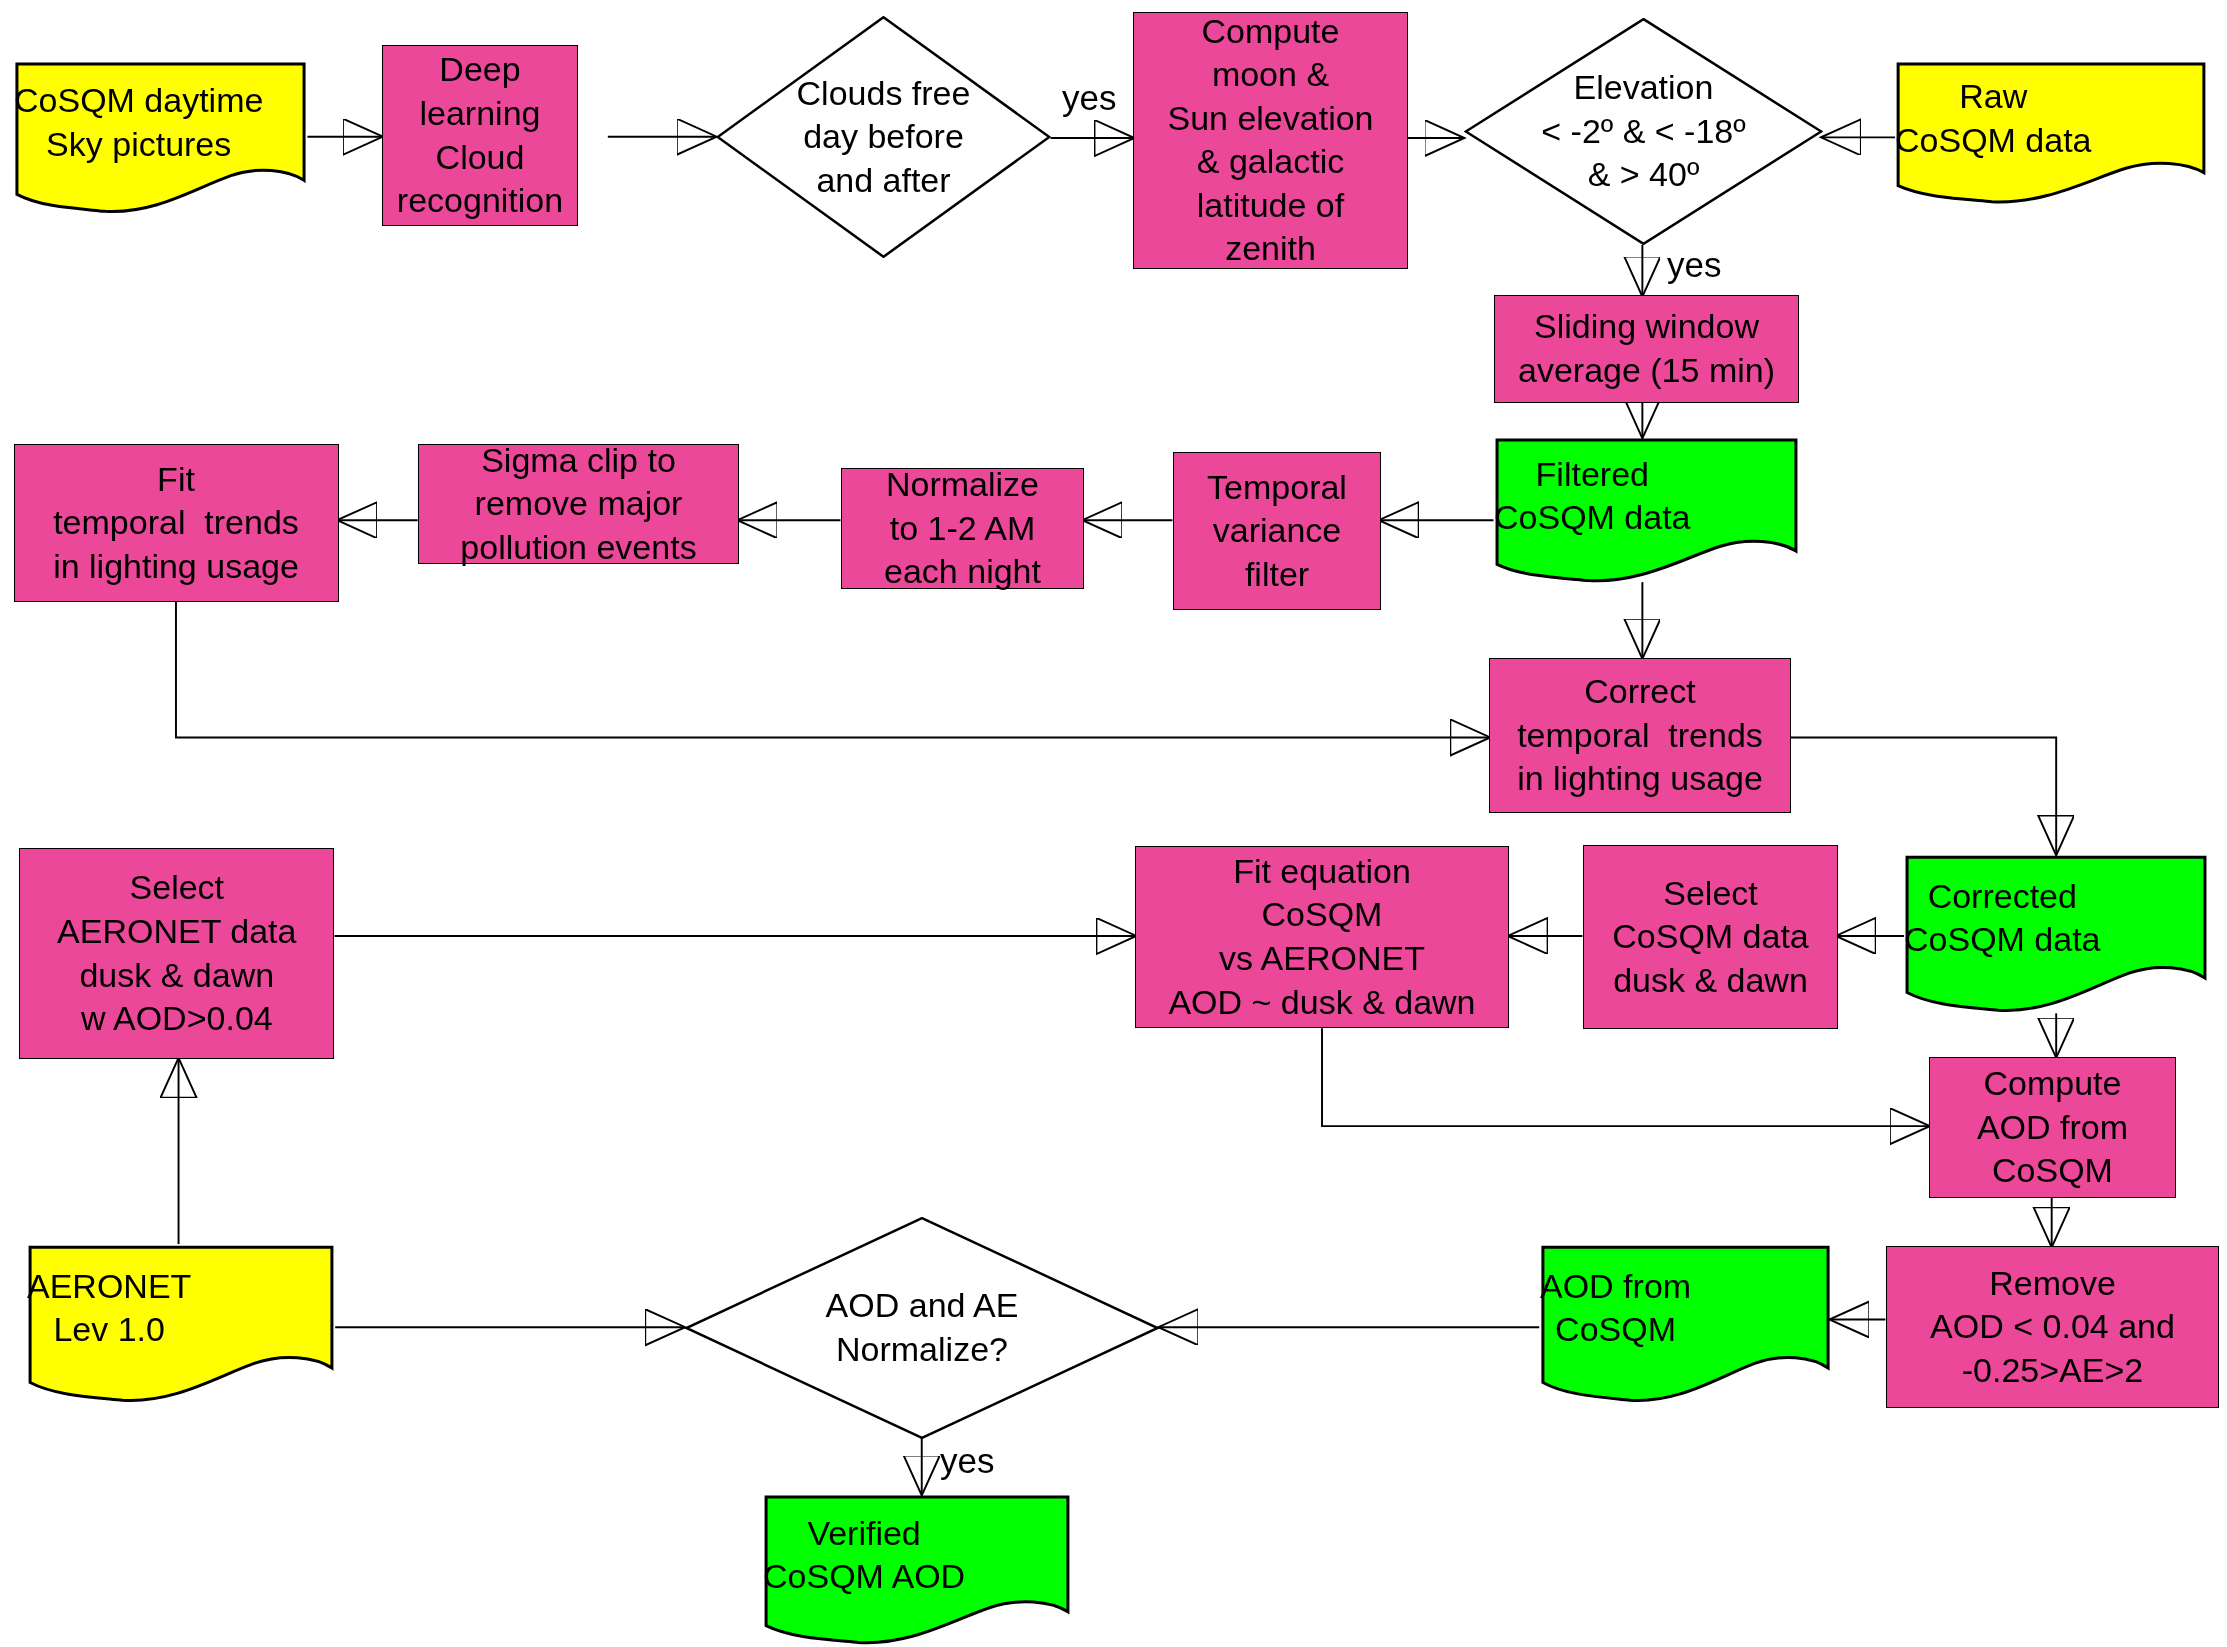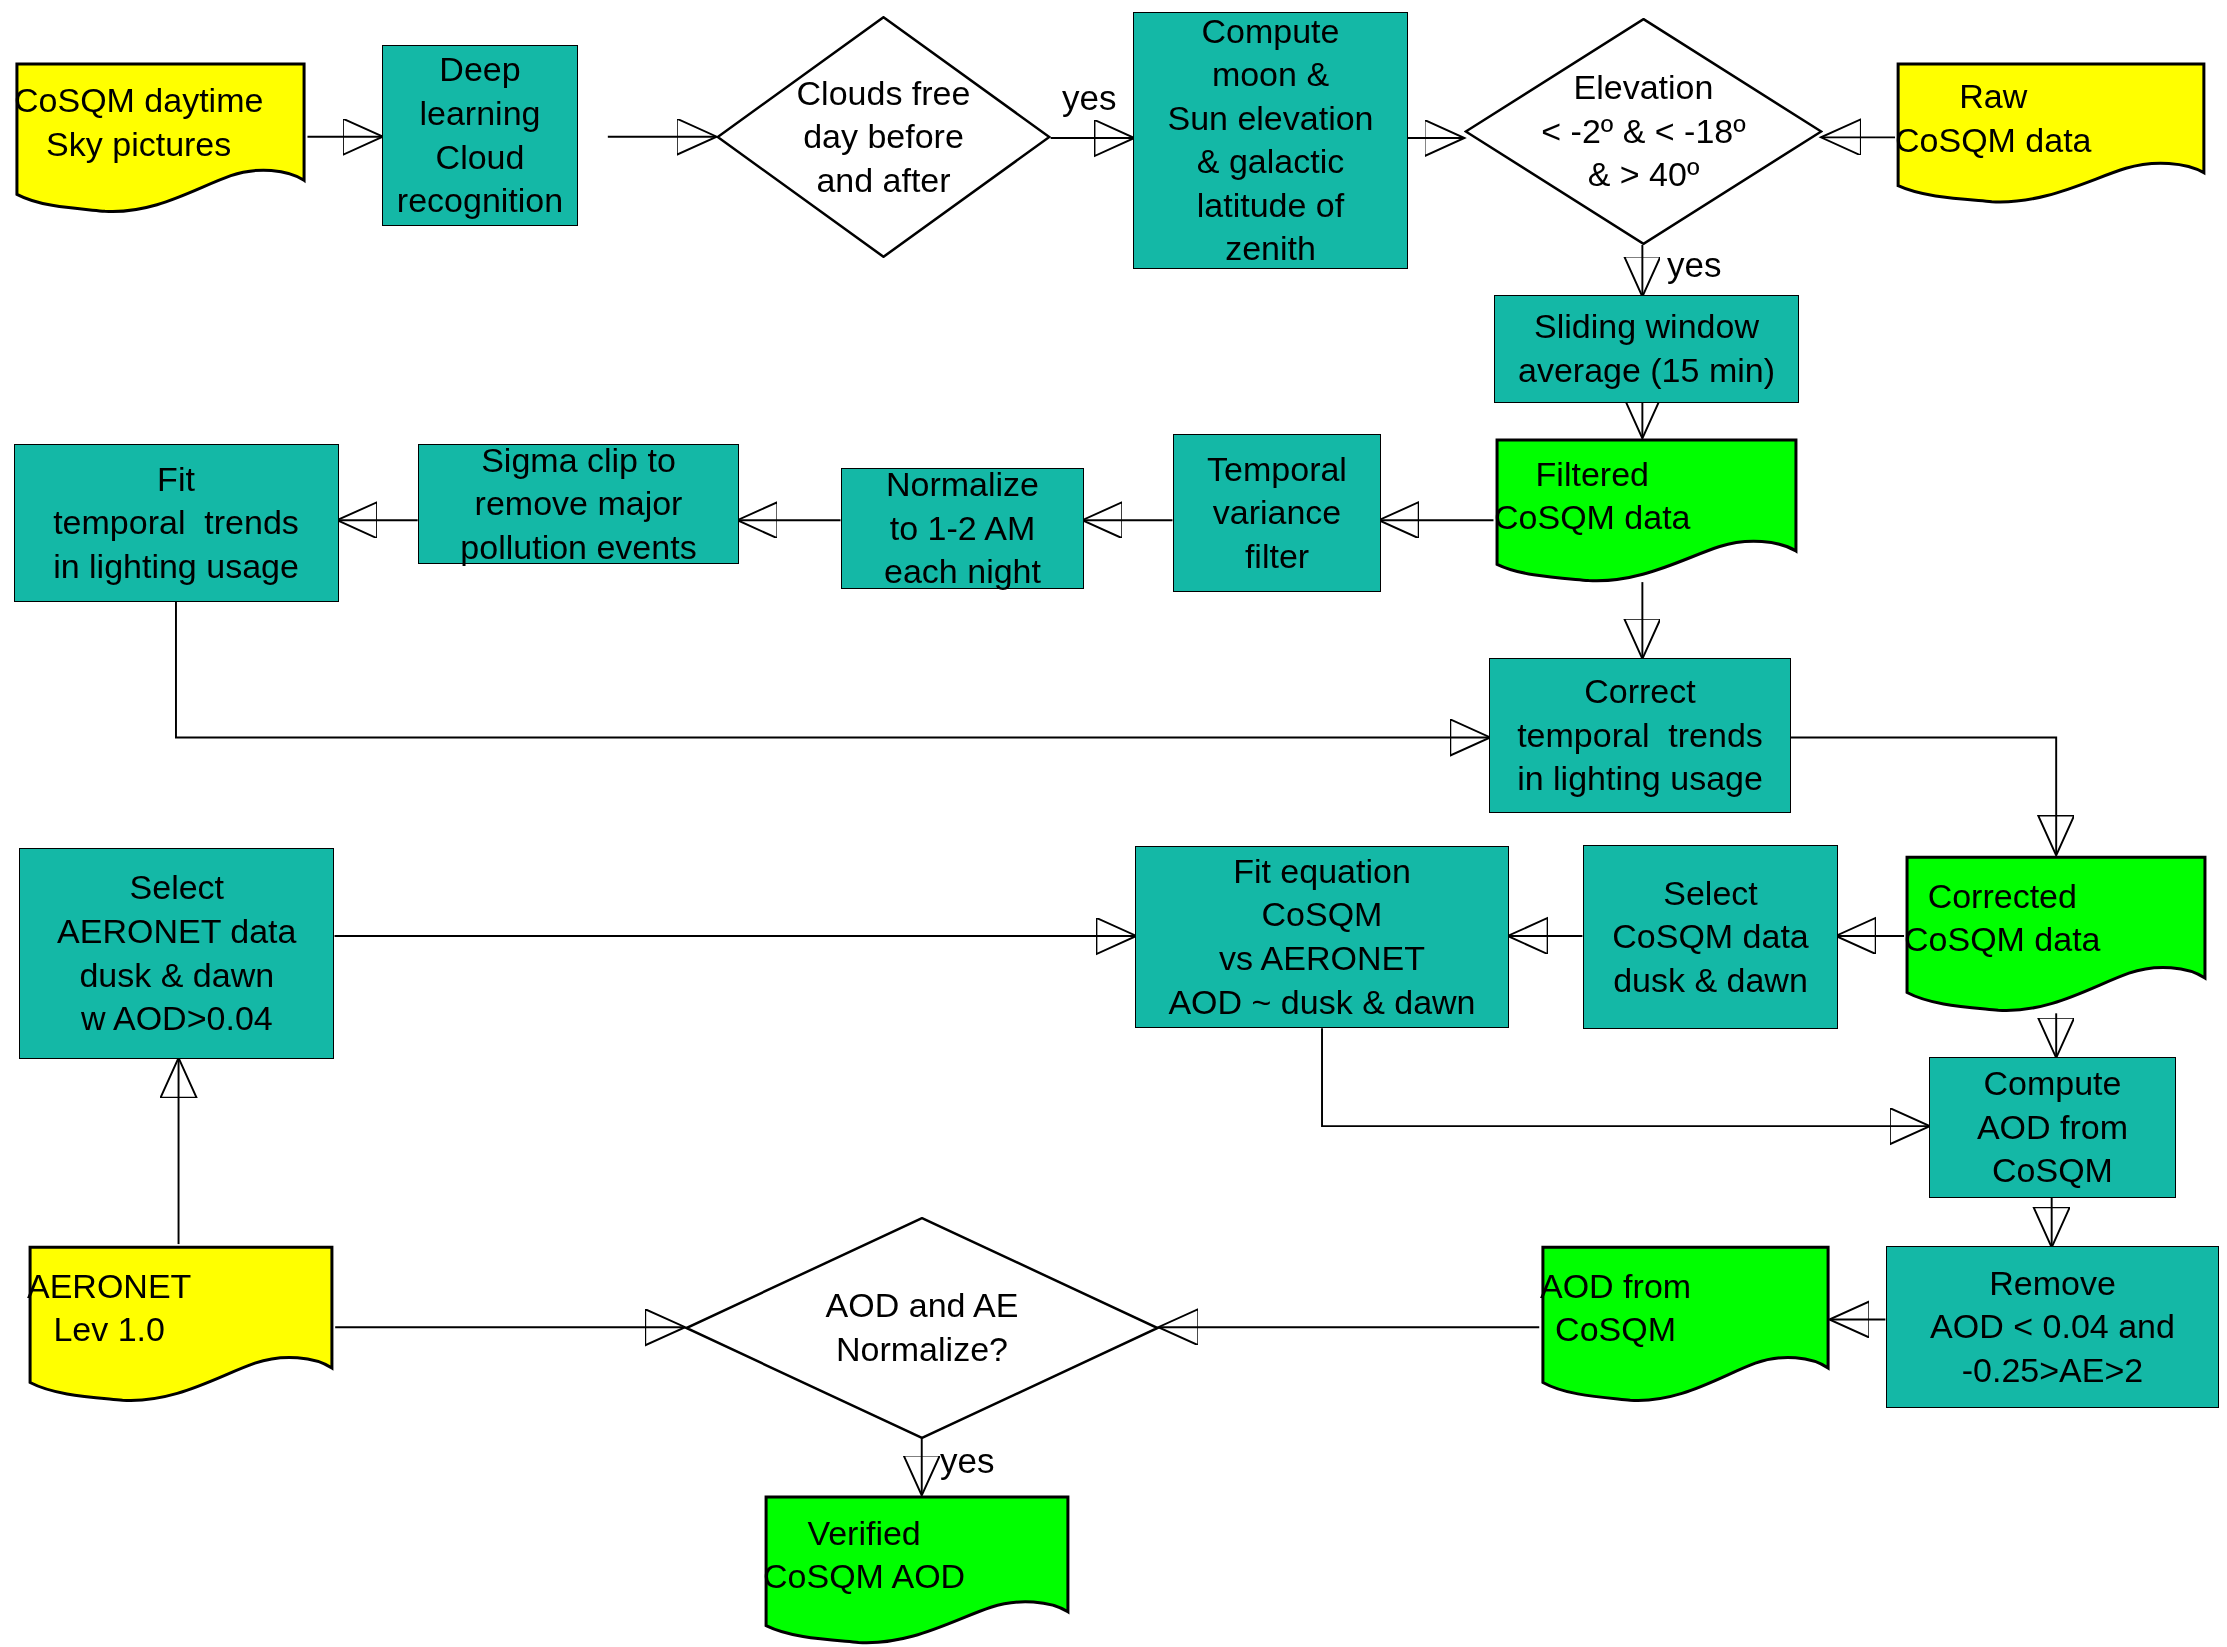--- a/index.html
+++ b/index.html
@@ -24,21 +24,21 @@
     text-align: center;
     z-index: 2;
   }
   .node .label {
     position: relative;
     white-space: pre-line;
     font-size: 34px;
     line-height: 1.28;
     z-index: 3;
   }
-  .rect { border: 1.9px solid #000000; background: #14b8a6; box-sizing: border-box; }
+  .rect { border: 1.9px solid #000000; background: #ec4899; box-sizing: border-box; }
   .shape { position: absolute; left: 0; top: 0; width: 100%; height: 100%; }
   .diamond-poly { fill: #ffffff; stroke: #000000; stroke-width: 2.5; }
   .doc-path { stroke: #000000; stroke-width: 3; }
   .doc-yellow .doc-path { fill: #ffff00; }
   .doc-green .doc-path { fill: #00ff00; }
   .doc .label-wrap {
     position: absolute; left: 0; top: 0; right: 0; height: 80%;
     display: flex; align-items: center; justify-content: flex-start;
     z-index: 3;
   }
@@ -150,21 +150,21 @@
   <div class="node doc doc-green" style="left:1494px;top:437px;width:305px;height:148px">
     <svg class="shape" viewBox="0 0 200 100" preserveAspectRatio="none">
         <path class="doc-path" vector-effect="non-scaling-stroke" d="M 2 2 L 198 2 L 198 77 C 187 70 166 68 148 74 C 124 82 96 99 62 97 C 41 95 18 94 2 86 Z"></path>
       </svg>
     <div class="label-wrap">
         <div class="label">Filtered
 CoSQM data</div>
       </div>
   </div>
 
-  <div class="node rect" style="left:1173px;top:434px;width:208px;height:158px">
+  <div class="node rect" style="left:1173px;top:452px;width:208px;height:158px">
     <div class="label">Temporal
 variance
 filter</div>
   </div>
 
   <div class="node rect" style="left:841px;top:468px;width:243px;height:121px">
     <div class="label">Normalize
 to 1-2 AM
 each night</div>
   </div>

